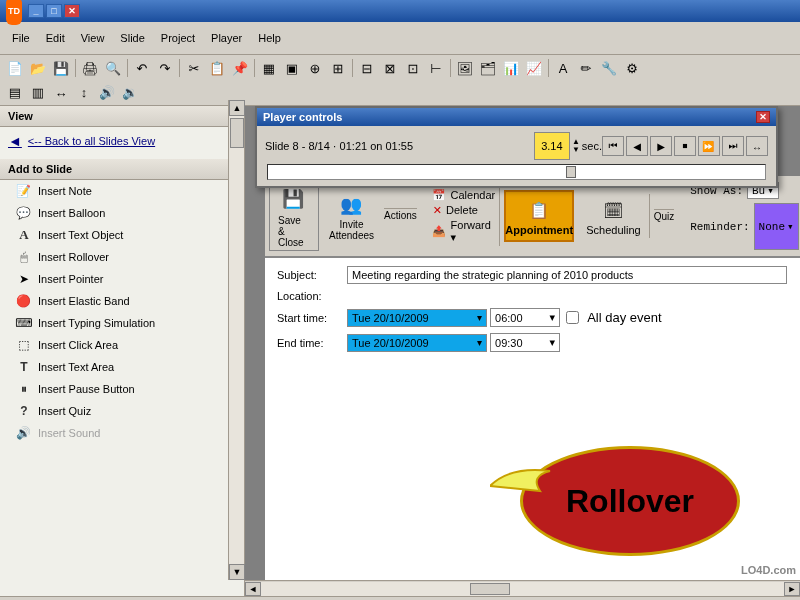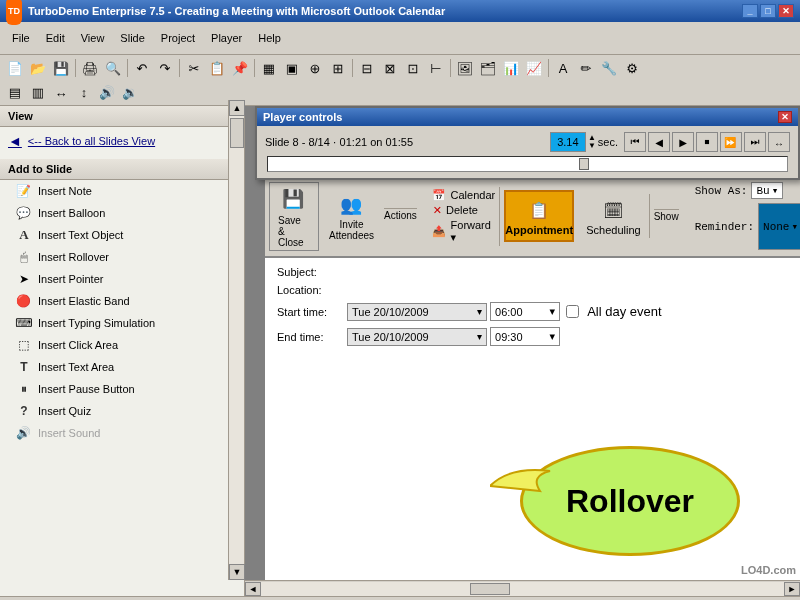--- a/index.html
+++ b/index.html
@@ -34,48 +34,48 @@
     
     .nav-item { display: flex; align-items: center; padding: 3px 8px 3px 16px; cursor: pointer; font-size: 11px; }
     .nav-item .icon { width: 16px; height: 16px; margin-right: 6px; display: flex; align-items: center; justify-content: center; flex-shrink: 0; }
     .back-nav { display: flex; align-items: center; padding: 6px 8px; cursor: pointer; font-size: 11px; color: #000080; text-decoration: underline; }
     .back-nav .icon { margin-right: 6px; }
 
     
     #content-area { flex: 1; background: #808080; position: relative; overflow: hidden; }
     
     
-    #player-controls { position: absolute; top: 0; left: 10px; right: 0; background: #d4d0c8; border: 2px solid #6a6a6a; box-shadow: 3px 3px 6px rgba(0,0,0,0.4); z-index: 100; }
+    #player-controls { position: absolute; top: 0; left: 10px; right: 22px; background: #d4d0c8; border: 2px solid #6a6a6a; box-shadow: 3px 3px 6px rgba(0,0,0,0.4); z-index: 100; }
     .player-title-bar { background: linear-gradient(to bottom, #4a7ec7, #1a4d9c); color: white; height: 18px; display: flex; align-items: center; padding: 0 6px; font-size: 11px; font-weight: bold; }
     .player-title-bar .close-btn { margin-left: auto; width: 14px; height: 12px; background: #d04040; border: 1px solid #a02020; color: white; font-size: 9px; display: flex; align-items: center; justify-content: center; cursor: pointer; }
     .player-content { padding: 6px 8px; }
-    .player-row1 { display: flex; align-items: center; gap: 6px; margin-bottom: 4px; }
+    .player-row1 { display: flex; align-items: center; margin-bottom: 4px; }
     .slide-info { font-size: 11px; flex: 1; }
     .time-control { display: flex; align-items: center; gap: 2px; }
-    .time-input { width: 36px; height: 20px; border: 1px solid #888; background: #0ea5e9; text-align: center; font-size: 11px; }
+    .time-input { width: 36px; height: 28px; border: 1px solid #888; background: #fde047; text-align: center; font-size: 11px; }
     .time-label { font-size: 11px; }
     .player-btns { display: flex; align-items: center; gap: 2px; }
     .player-btn { width: 22px; height: 20px; background: #d4d0c8; border: 1px solid #888; display: flex; align-items: center; justify-content: center; cursor: pointer; font-size: 10px; }
     .player-progress { height: 16px; background: white; border: 1px inset #888; margin: 0 2px; position: relative; }
     .player-thumb { position: absolute; top: 1px; left: 60%; width: 10px; height: 12px; background: #d4d0c8; border: 1px solid #666; }
 
     
     #outlook-content { position: absolute; top: 70px; left: 20px; right: 0; bottom: 0; background: white; }
     .outlook-ribbon { background: #d4d0c8; padding: 4px; border-bottom: 2px solid #888; }
     .ribbon-row { display: flex; align-items: center; gap: 4px; }
     .ribbon-icon { width: 28px; height: 28px; margin-bottom: 2px; display: flex; align-items: center; justify-content: center; font-size: 18px; }
     .ribbon-big-btn { background: #d4d0c8; border: 1px solid #888; padding: 2px 8px; cursor: pointer; display: flex; flex-direction: column; align-items: center; min-width: 50px; }
     
     .outlook-highlight { background: #e8a000; border: 2px solid #c07000; padding: 4px 10px; cursor: pointer; display: flex; flex-direction: column; align-items: center; min-width: 70px; }
     .outlook-form { padding: 8px 12px; }
     .form-row { display: flex; align-items: center; margin-bottom: 6px; }
     .form-label { width: 70px; font-size: 11px; color: #000; }
     .form-field { border: 1px solid #888; padding: 2px 4px; font-size: 11px; background: white; }
     .form-input-wide { width: 320px; }
-    .date-field { background: #e5e5e5; border: 1px solid #888; padding: 2px 4px; font-size: 11px; width: 140px; display: flex; align-items: center; justify-content: space-between; }
+    .date-field { background: #0ea5e9; border: 1px solid #888; padding: 2px 4px; font-size: 11px; width: 140px; display: flex; align-items: center; justify-content: space-between; }
     .dropdown-arrow { font-size: 10px; }
     
     
     #status-bar { height: 18px; background: #d4d0c8; border-top: 1px solid #a0998e; display: flex; align-items: center; padding: 0 6px; font-size: 10px; }
     .status-item { margin-right: 12px; }
     .watermark { margin-left: auto; color: #888; font-size: 10px; }
     .scroll-btn { width: 16px; height: 16px; background: #d4d0c8; border: 1px solid #888; display: flex; align-items: center; justify-content: center; font-size: 9px; cursor: pointer; }
     .scroll-track { flex: 1; background: #e8e4dc; }
     .scroll-thumb { width: 14px; height: 30px; background: #d4d0c8; border: 1px solid #888; margin: 2px auto; }
 
@@ -86,21 +86,20 @@
     .disabled-item { color: #a0a0a0; }
     
     .show-label { background: #d4d0c8; text-align: center; font-size: 10px; padding: 1px 0; border-top: 1px solid #a0998e; }
     .actions-label { background: #d4d0c8; text-align: center; font-size: 10px; padding: 1px 0; border-top: 1px solid #a0998e; }
   </style>
 </head>
 <body>
 
 <div id="title-bar">
   <div class="title-icon">TD</div>
-  <span class="title-text">TurboDemo Enterprise 7.5 - Creating a Meeting with Microsoft Outlook Calendar</span>
   <div class="win-controls">
     <div class="win-btn">_</div>
     <div class="win-btn">□</div>
     <div class="win-btn close">✕</div>
   </div>
 </div>
 
 <div id="menu-bar">
   <span class="menu-item">File</span>
   <span class="menu-item">Edit</span>
@@ -309,46 +308,47 @@
             <div style="width:28px;height:28px;display:flex;align-items:center;justify-content:center;font-size:16px;">📋</div>
             <div style="font-size:11px;font-weight:bold;">Appointment</div>
           </div>
 
           <div style="display:flex;flex-direction:column;align-items:center;padding:2px 8px;border-right:1px solid #a0998e;">
             <div style="width:28px;height:28px;display:flex;align-items:center;justify-content:center;font-size:16px;">🗓</div>
             <div style="font-size:11px;">Scheduling</div>
           </div>
 
           <div style="display:flex;flex-direction:column;justify-content:flex-end;margin-right:4px;">
-            <div class="show-label">Show</div>
+            <div class="show-label">Quiz</div>
           </div>
 
           <div style="display:flex;flex-direction:column;padding:2px 8px;font-family:Liberation Mono, monospace;">
             <div style="display:flex;align-items:center;gap:4px;margin-bottom:4px;">
               <span style="font-size:11px;">Show As:</span>
               <div style="border:1px solid #888;background:white;padding:1px 4px;font-size:11px;cursor:pointer;display:flex;align-items:center;gap:2px;">
                 <span>Bu</span>
                 <span>▾</span>
               </div>
             </div>
             <div style="display:flex;align-items:center;gap:4px;">
               <span style="font-size:11px;">Reminder:</span>
-              <div style="border:1px solid #888;background:#0369a1;padding:16px 4px;font-size:11px;cursor:pointer;display:flex;align-items:center;gap:2px;">
+              <div style="border:1px solid #888;background:#8b5cf6;padding:16px 4px;font-size:11px;cursor:pointer;display:flex;align-items:center;gap:2px;">
                 <span>None</span>
                 <span>▾</span>
               </div>
             </div>
           </div>
         </div>
       </div>
 
       <div class="outlook-form">
 
         <div class="form-row">
           <span class="form-label">Subject:</span>
+          <input class="form-field form-input-wide" type="text" style="width: 440px;" value="Meeting regarding the strategic planning of 2010 products">
         </div>
 
         <div class="form-row">
           <span class="form-label">Location:</span>
         </div>
 
         <div class="form-row">
           <span class="form-label">Start time:</span>
           <div class="date-field">
             <span>Tue 20/10/2009</span>
@@ -376,21 +376,21 @@
             <span>▾</span>
           </div>
         </div>
       </div>
 
       <div style="position:absolute;bottom:40px;right:60px;">
 
         <svg width="80" height="50" style="position:absolute;bottom:60px;left:-30px;">
           <path d="M0,40 Q20,20 60,25 Q40,30 50,45 Z" fill="#f0f060" stroke="#c8a000" stroke-width="2"></path>
         </svg>
-        <div style="width:220px;height:110px;background:#bef264;border:3px solid #c8a000;border-radius:50%;display:flex;align-items:center;justify-content:center;">
+        <div style="width:220px;height:110px;background:#b91c1c;border:3px solid #c8a000;border-radius:50%;display:flex;align-items:center;justify-content:center;">
           <span style="font-size:32px;font-weight:bold;color:#000;">Rollover</span>
         </div>
       </div>
 
     </div>
 
     <div style="position:absolute;bottom:0;left:0;right:0;height:16px;background:#d4d0c8;border-top:1px solid #a0998e;display:flex;align-items:center;">
       <div style="width:16px;height:14px;background:#d4d0c8;border:1px solid #888;display:flex;align-items:center;justify-content:center;font-size:9px;cursor:pointer;">◄</div>
       <div style="flex:1;background:#e8e4dc;height:14px;position:relative;">
         <div style="width:40px;height:12px;background:#d4d0c8;border:1px solid #888;position:absolute;left:40%;top:1px;"></div>

